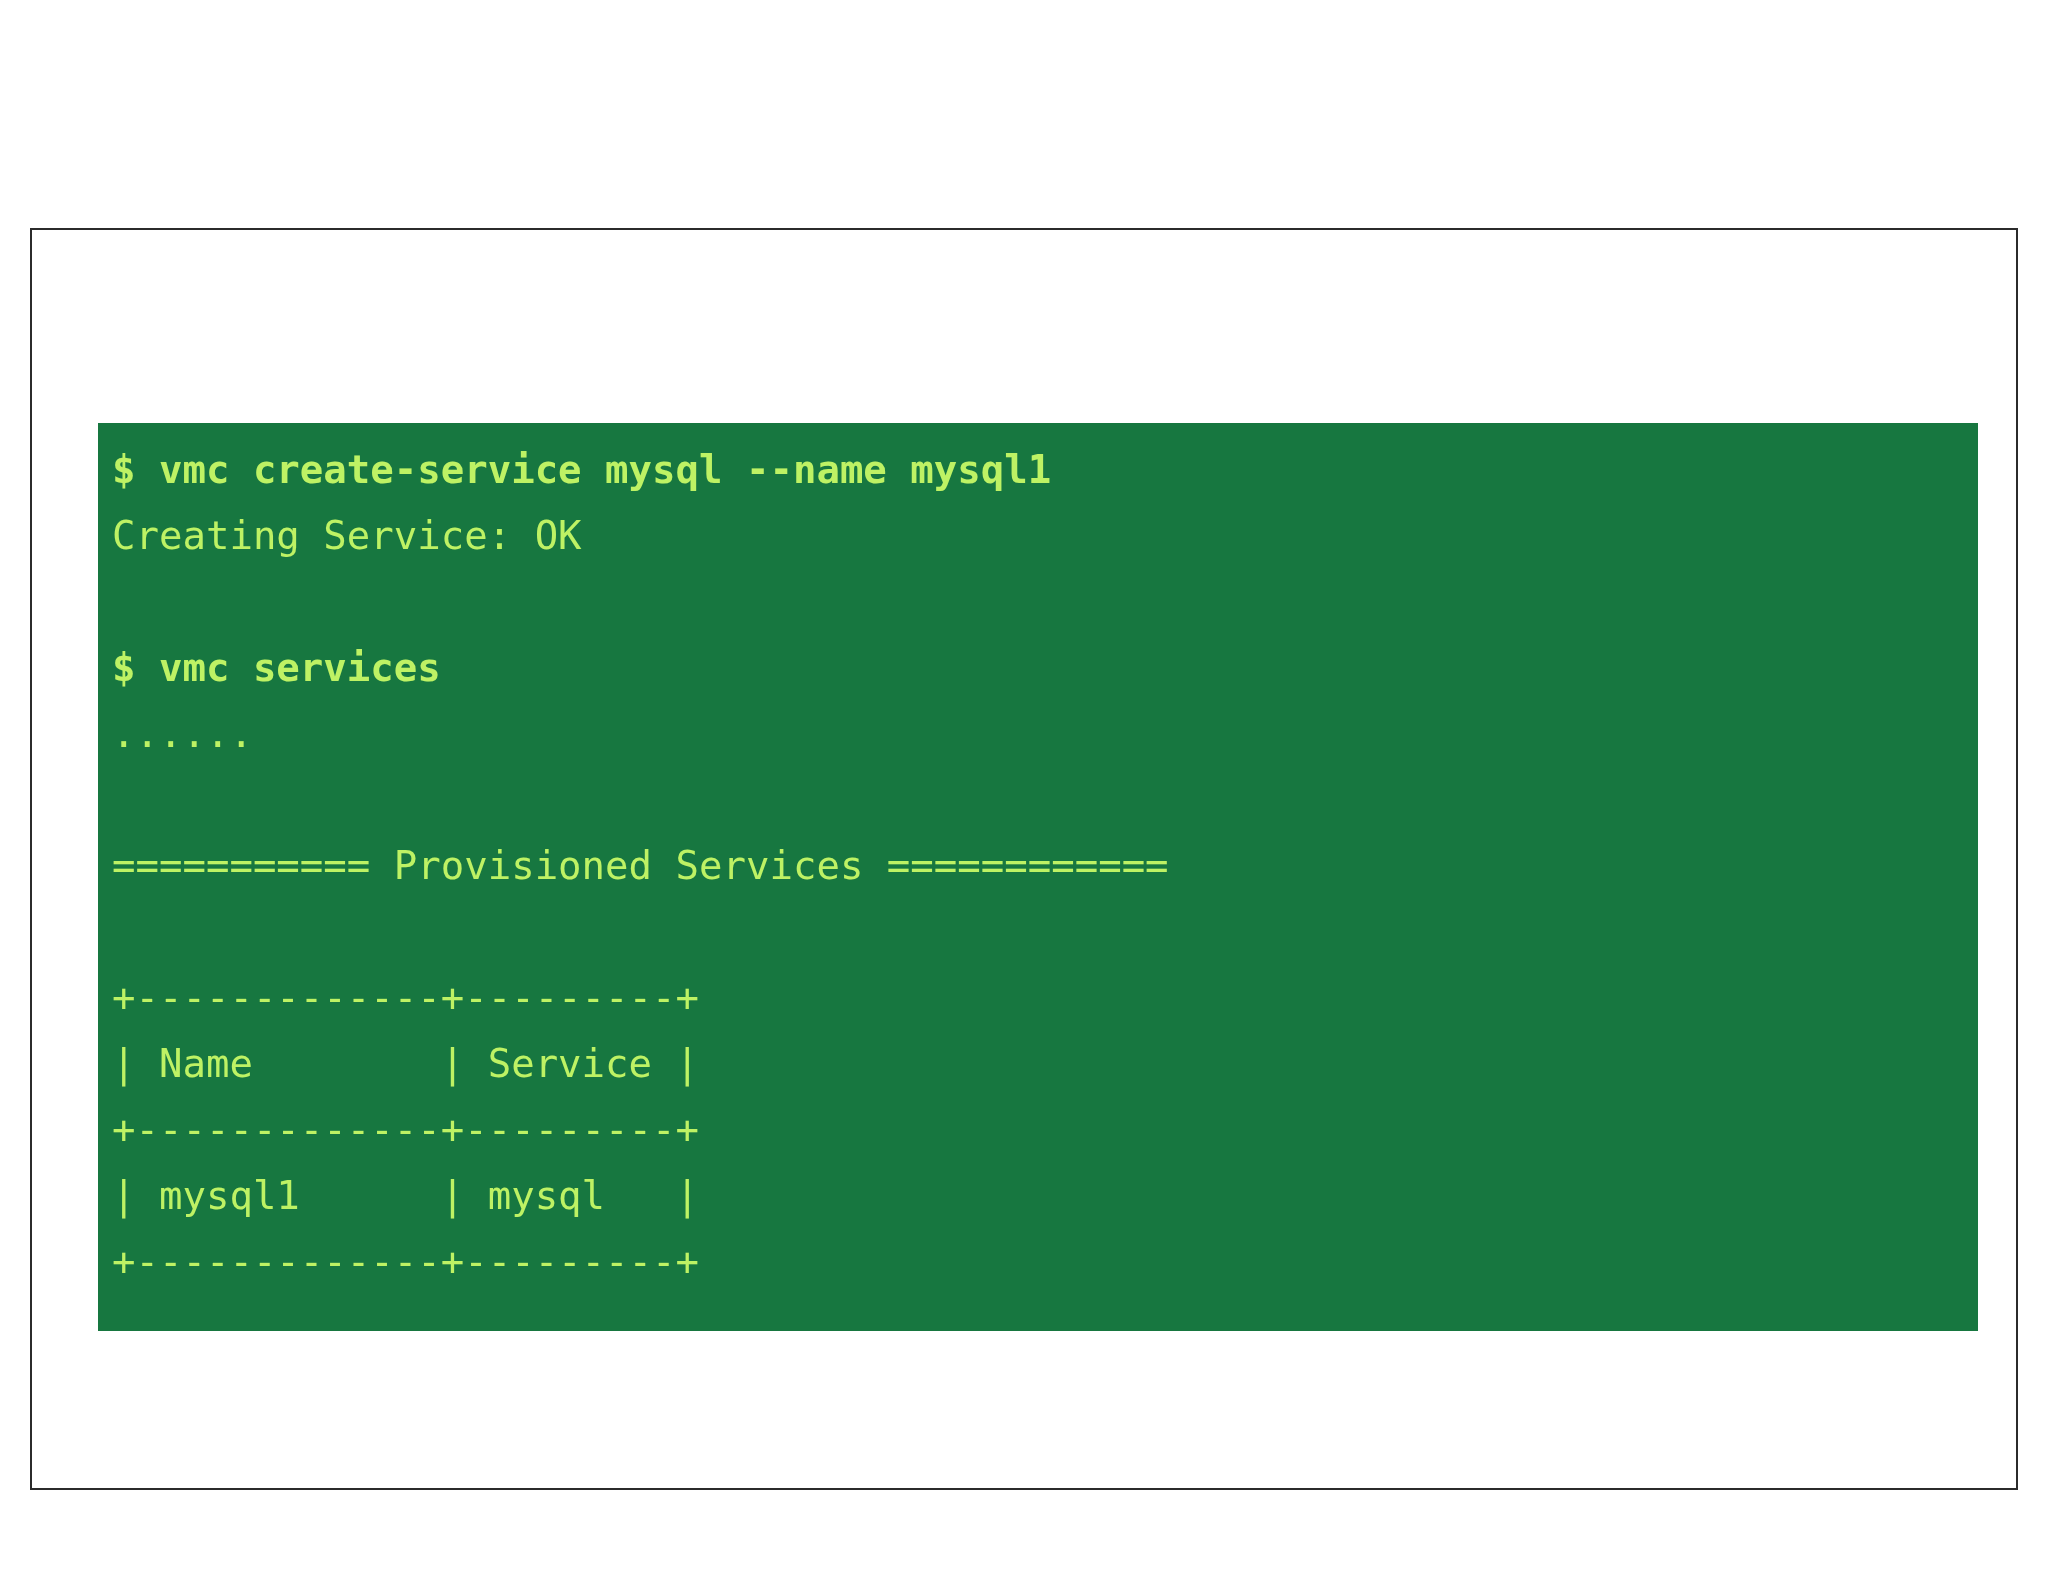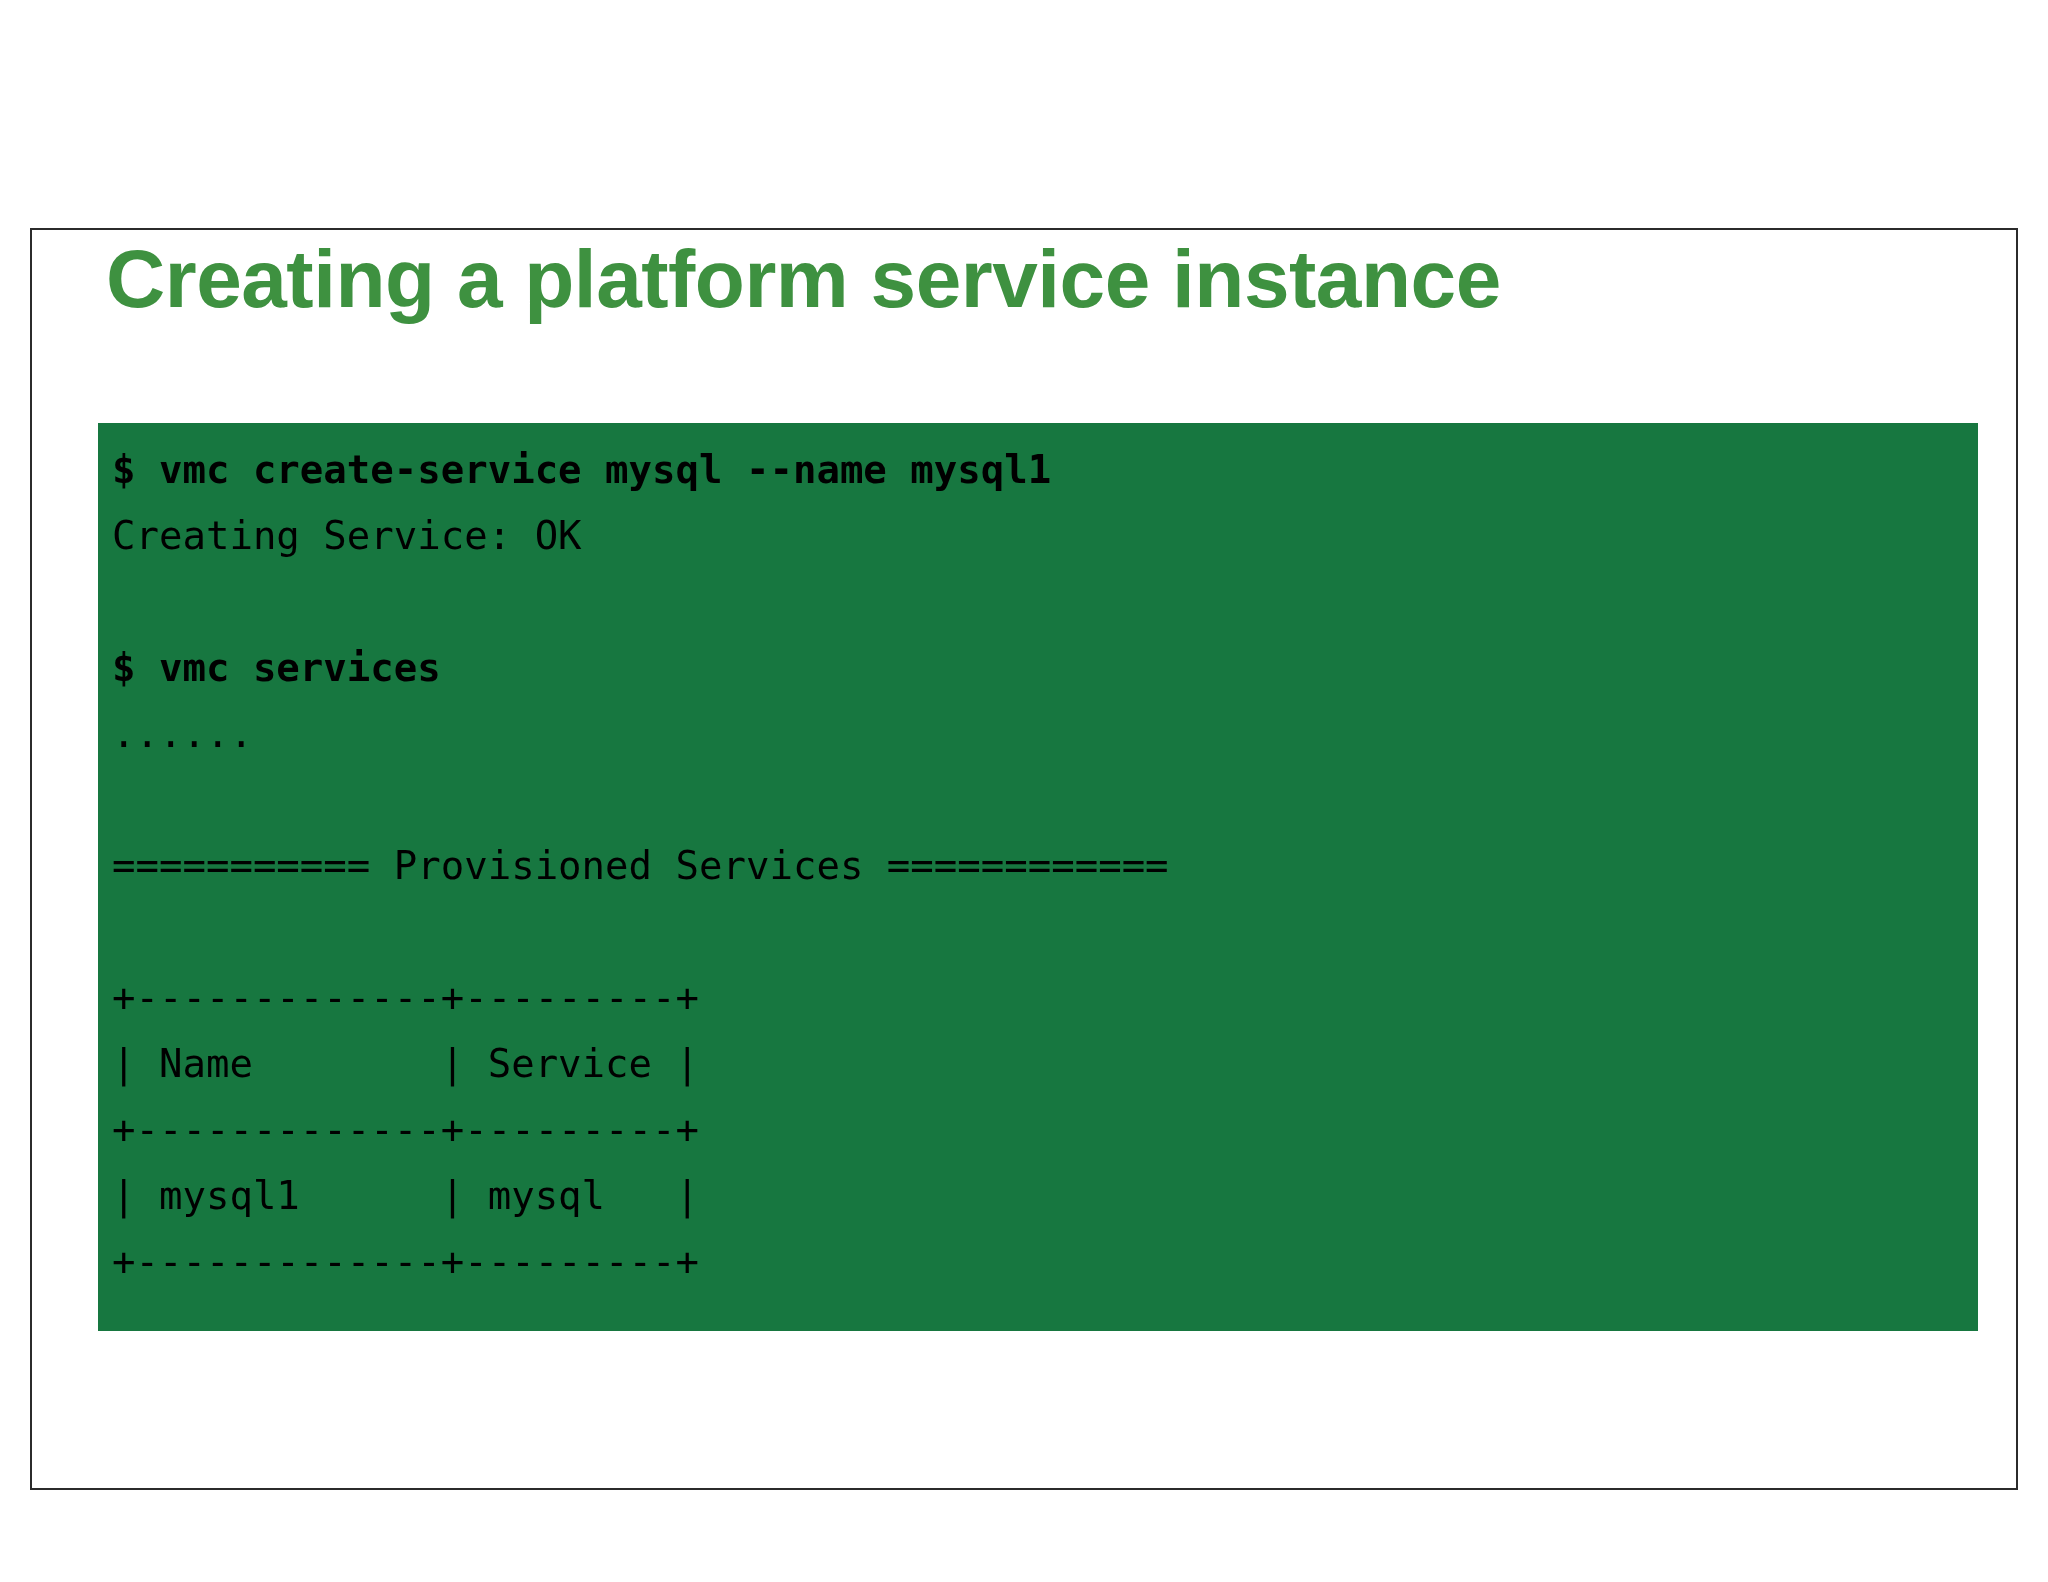--- a/index.html
+++ b/index.html
@@ -71,39 +71,38 @@
     line-height: 66px;
     color: #edeea8;
     white-space: pre;
     letter-spacing: 0px;
   }
 
   .term-line {
     display: block;
     height: 66px;
     white-space: pre;
-    color: #000000;
+    color: #bef264;
   }
 
   .term-line.bold {
     font-weight: bold;
   }
 
   .term-line.blank {
     color: transparent;
   }
 </style>
 </head>
 <body>
 
 <div class="page">
 
   <div class="slide">
 
-    <h1 class="slide-title">Creating a platform service instance</h1>
 
     <div class="terminal">
       <div class="term-lines"><span class="term-line bold">$ vmc create-service mysql --name mysql1</span><span class="term-line">Creating Service: OK</span><span class="term-line blank"> </span><span class="term-line bold">$ vmc services</span><span class="term-line">......</span><span class="term-line blank"> </span><span class="term-line">=========== Provisioned Services ============</span><span class="term-line blank"> </span><span class="term-line">+-------------+---------+</span><span class="term-line">| Name        | Service |</span><span class="term-line">+-------------+---------+</span><span class="term-line">| mysql1      | mysql   |</span><span class="term-line">+-------------+---------+</span></div>
     </div>
 
   </div>
 
 </div>
 
 </body></html>

